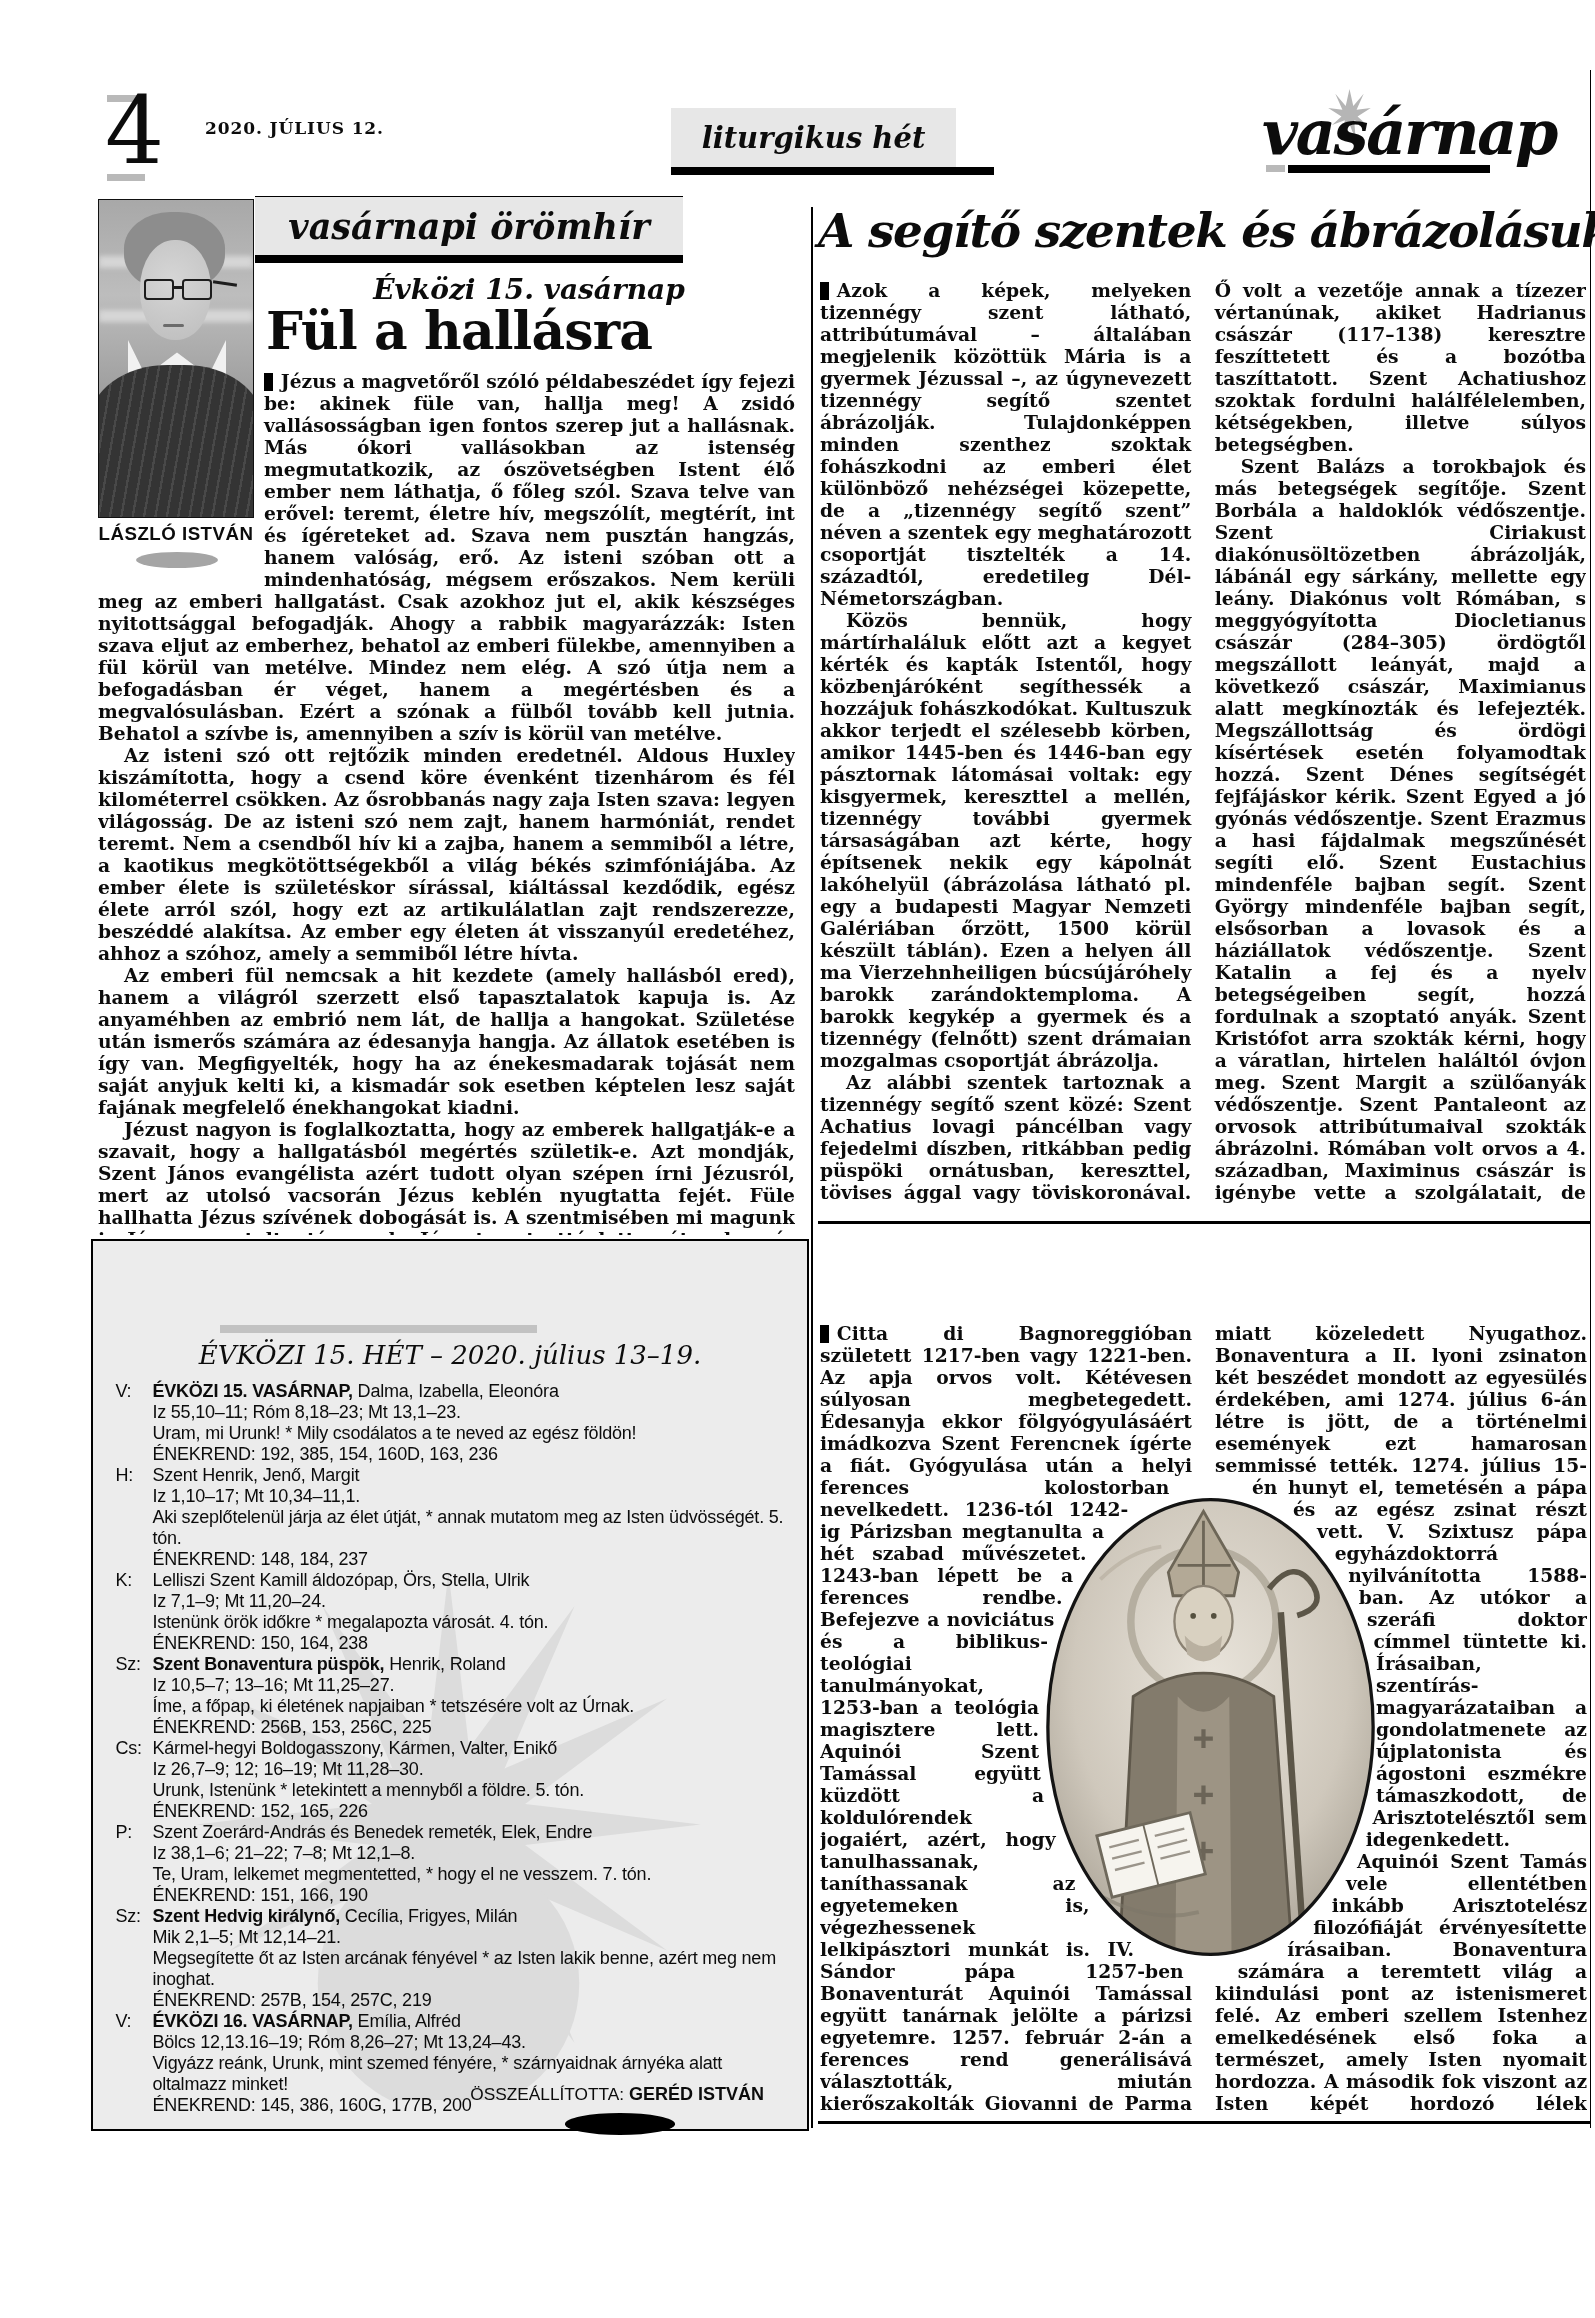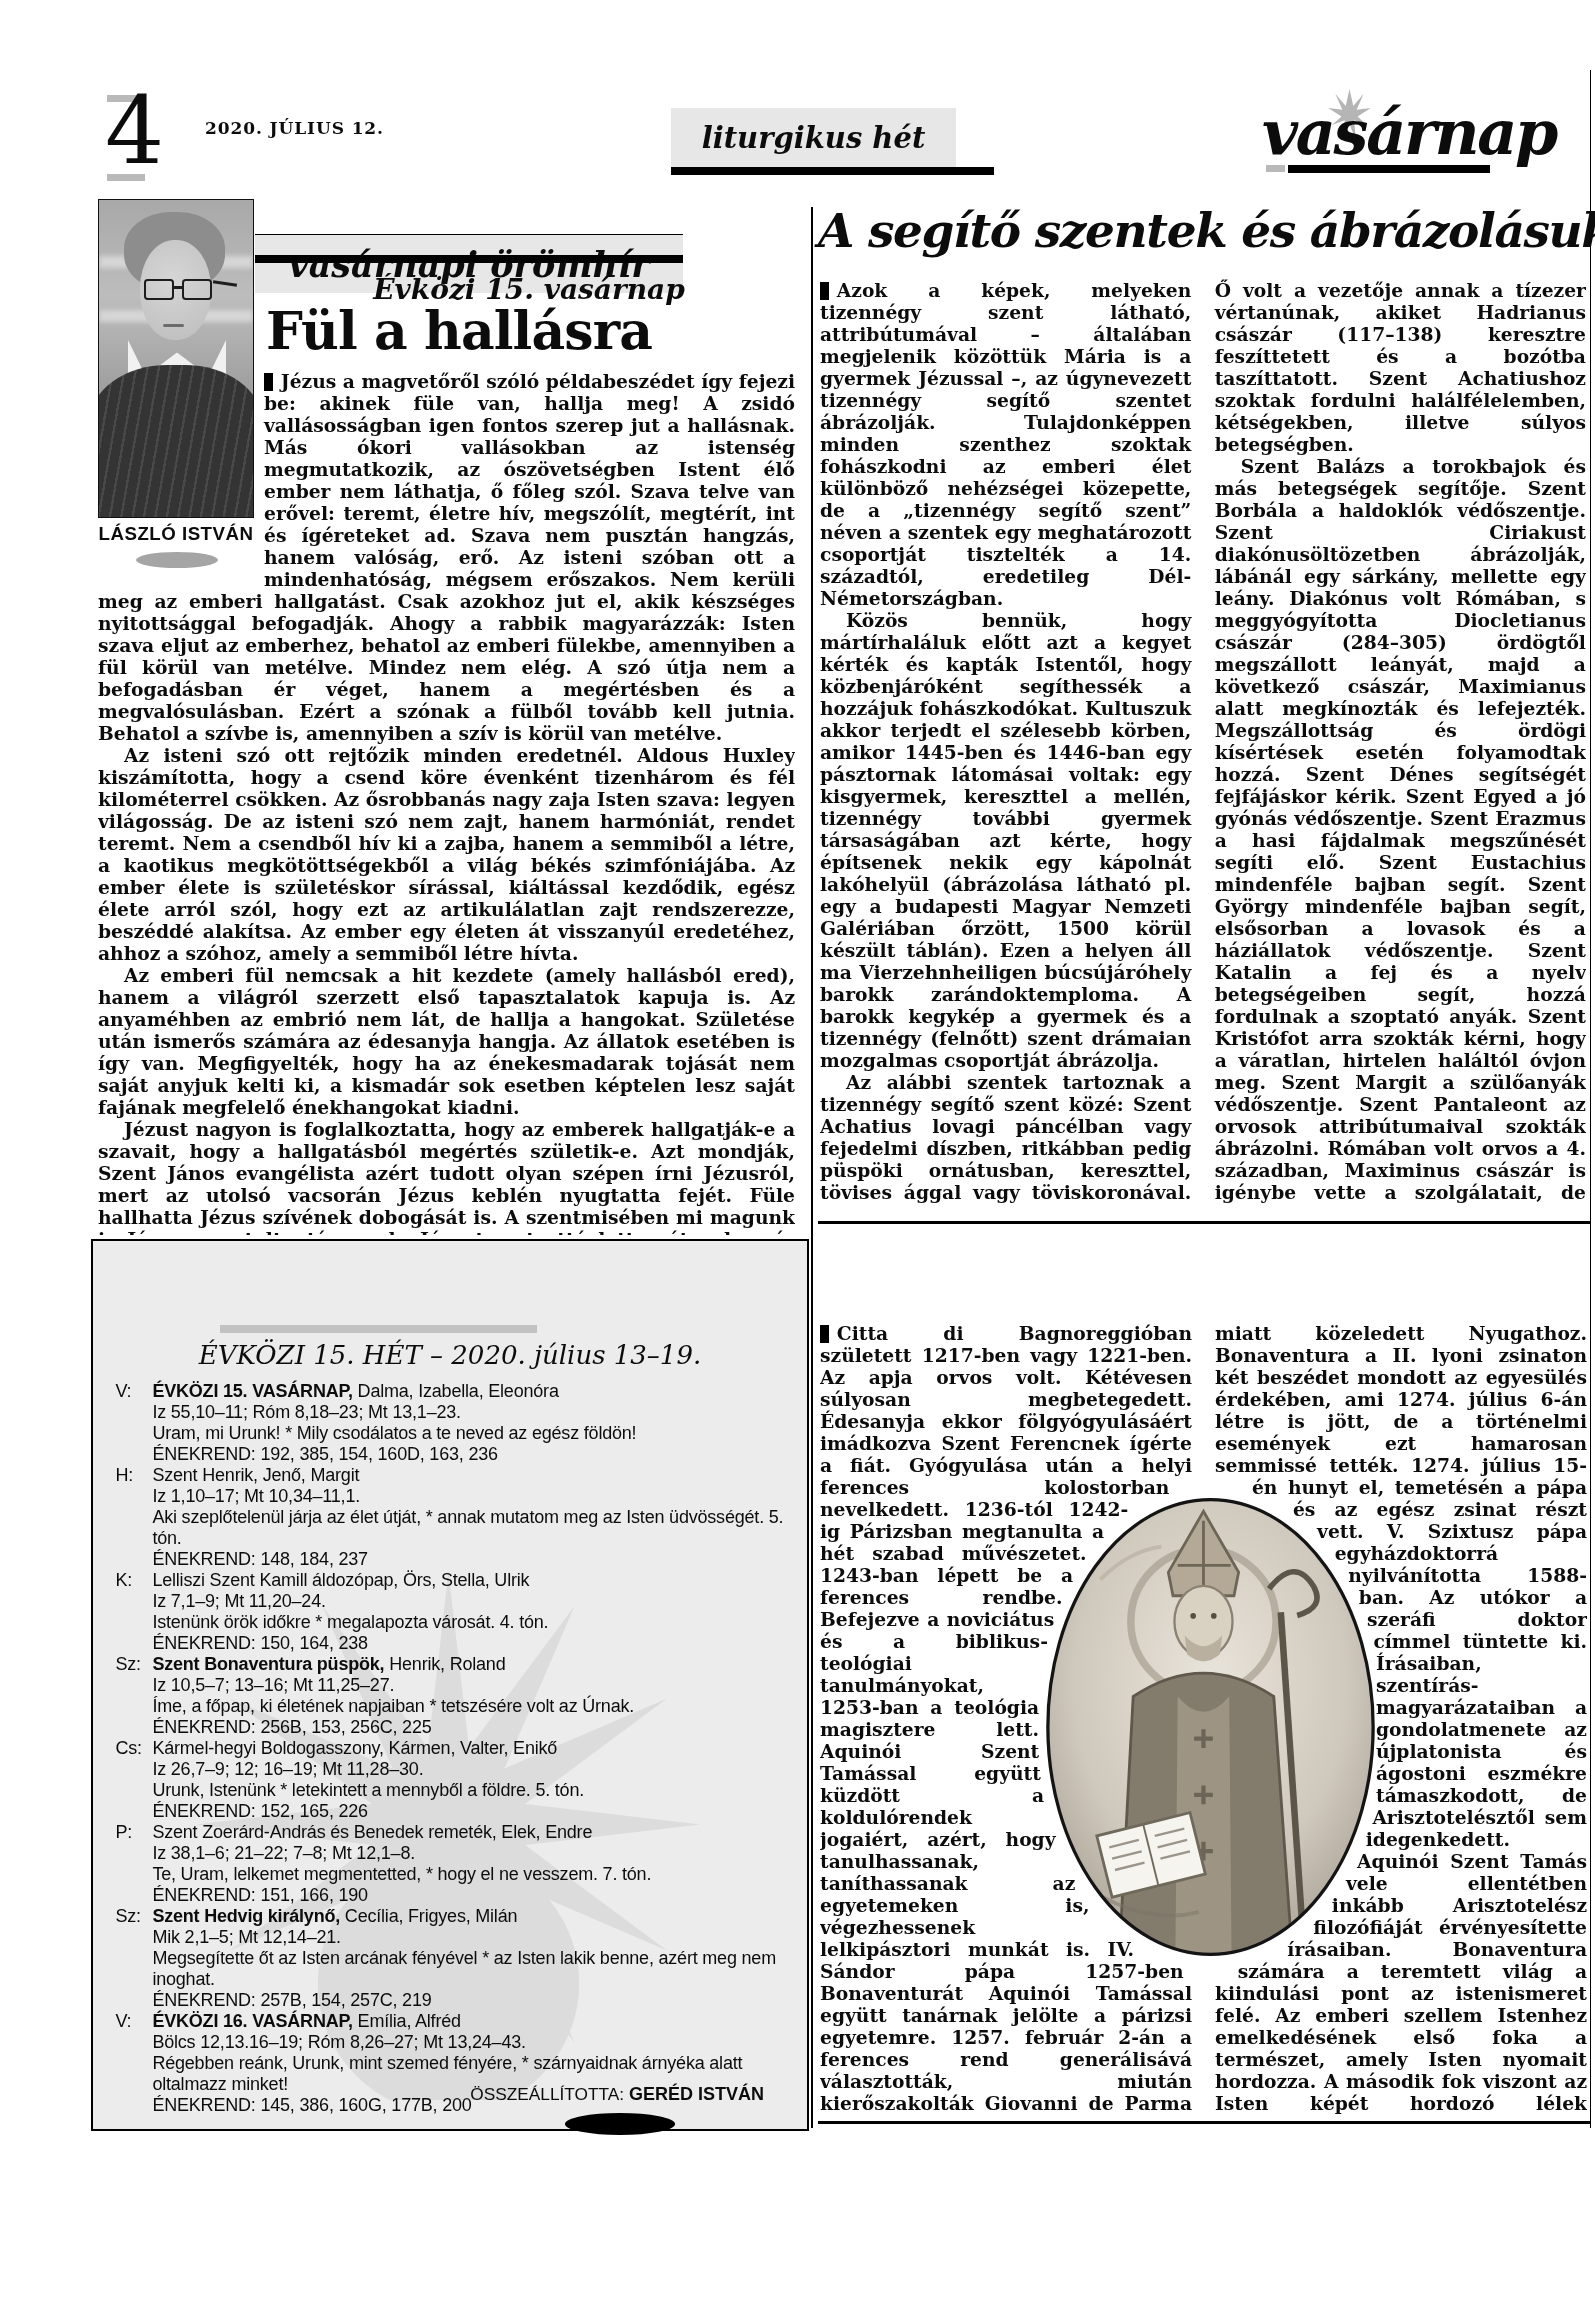--- a/index.html
+++ b/index.html
@@ -45,21 +45,21 @@
   #photo .collar{position:absolute;left:29px;top:140px;width:98px;height:36px;background:#f1f1f1;
     clip-path:polygon(0 0,18% 100%,50% 35%,82% 100%,100% 0,100% 100%,0 100%);}
   #photo .sweater{position:absolute;left:-9.3px;top:165px;right:-9.3px;bottom:-1.9px;background:#343434;
     border-radius:45% 45% 0 0/56px 56px 0 0;
     background-image:repeating-linear-gradient(100deg,rgba(255,255,255,.10) 0 2.3px,transparent 2.3px 11.2px);}
   #photo-caption{left:98px;top:523px;width:156px;text-align:center;
     font-family:"Liberation Sans",sans-serif;font-weight:700;font-size:18.7px;letter-spacing:0.5px;}
   #photo-ellipse{left:136px;top:552px;width:82px;height:16px;border-radius:50%;background:#a5a5a5;}
 
   #kicker-box{left:255px;top:196px;width:428px;height:59px;background:var(--box-gray);
-    border-top:1.9px solid #000;display:flex;align-items:center;justify-content:center;margin-top:38px;}
+    border-top:1.9px solid #000;display:flex;align-items:center;justify-content:center;}
   #kicker-box span{font-style:italic;font-weight:700;font-size:35px;}
   #kicker-bar{left:255px;top:255px;width:428px;height:8.4px;background:#000;}
   #evkozi{left:264px;top:273px;width:530px;text-align:center;font-style:italic;font-weight:700;font-size:28px;}
   #feature-title{left:266px;top:305px;font-weight:700;font-size:52px;letter-spacing:-0.9px;line-height:1;}
 
   .bodytext{font-size:18.7px;line-height:22px;text-align:justify;hyphens:auto;font-weight:bold;}
   .bodytext p{margin:0;}
   .bodytext p.ind{text-indent:26px;}
   .mk{display:inline-block;width:9.3px;height:18px;background:#000;margin-right:7.5px;vertical-align:-2.8px;}
   #feature-body{left:98px;top:370px;width:697px;height:865px;overflow:hidden;}
@@ -218,21 +218,21 @@
         <span class="cal-day">Sz:</span>
         <div class="cal-title"><b>Szent Hedvig királynő,</b><span> Cecília, Frigyes, Milán</span></div>
         <div>Mik 2,1–5; Mt 12,14–21.</div>
         <div>Megsegítette őt az Isten arcának fényével * az Isten lakik benne, azért meg nem inoghat.</div>
         <div>ÉNEKREND: 257B, 154, 257C, 219</div>
       </div>
       <div class="cal-entry">
         <span class="cal-day">V:</span>
         <div class="cal-title"><b>ÉVKÖZI 16. VASÁRNAP,</b><span> Emília, Alfréd</span></div>
         <div>Bölcs 12,13.16–19; Róm 8,26–27; Mt 13,24–43.</div>
-        <div>Régebben reánk, Urunk, mint szemed fényére, * szárnyaidnak árnyéka alatt oltalmazz minket!</div>
+        <div>Vigyázz reánk, Urunk, mint szemed fényére, * szárnyaidnak árnyéka alatt oltalmazz minket!</div>
         <div>ÉNEKREND: 145, 386, 160G, 177B, 200</div>
       </div>
     </div>
 
     <div class="abs" id="cal-credit"><span>ÖSSZEÁLLÍTOTTA: </span><b>GERÉD ISTVÁN</b></div>
     <div class="abs" id="cal-ellipse"></div>
   </div>
 
   <div class="abs" id="saints-title">A segítő szentek és ábrázolásuk</div>
   <div class="abs bodytext" id="saints-cols">

